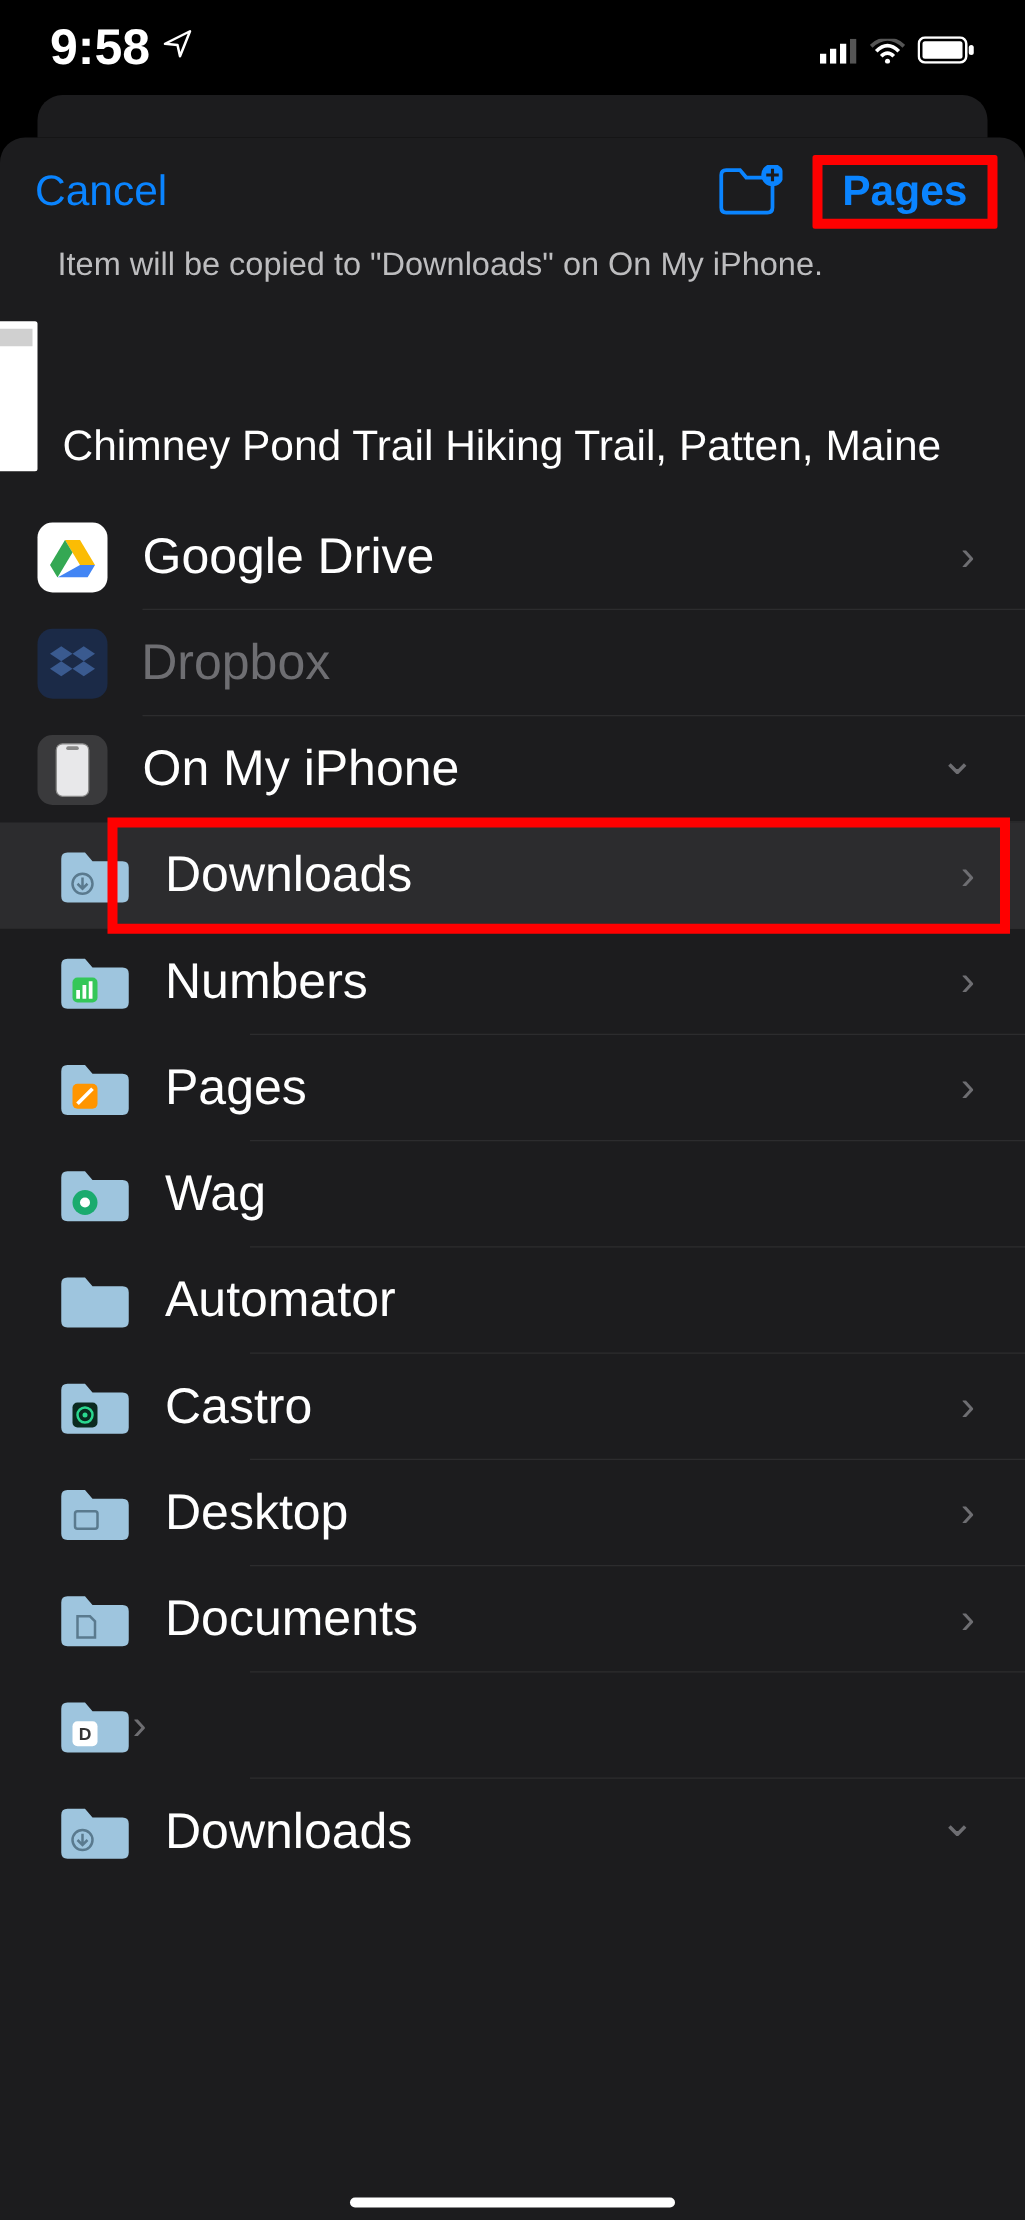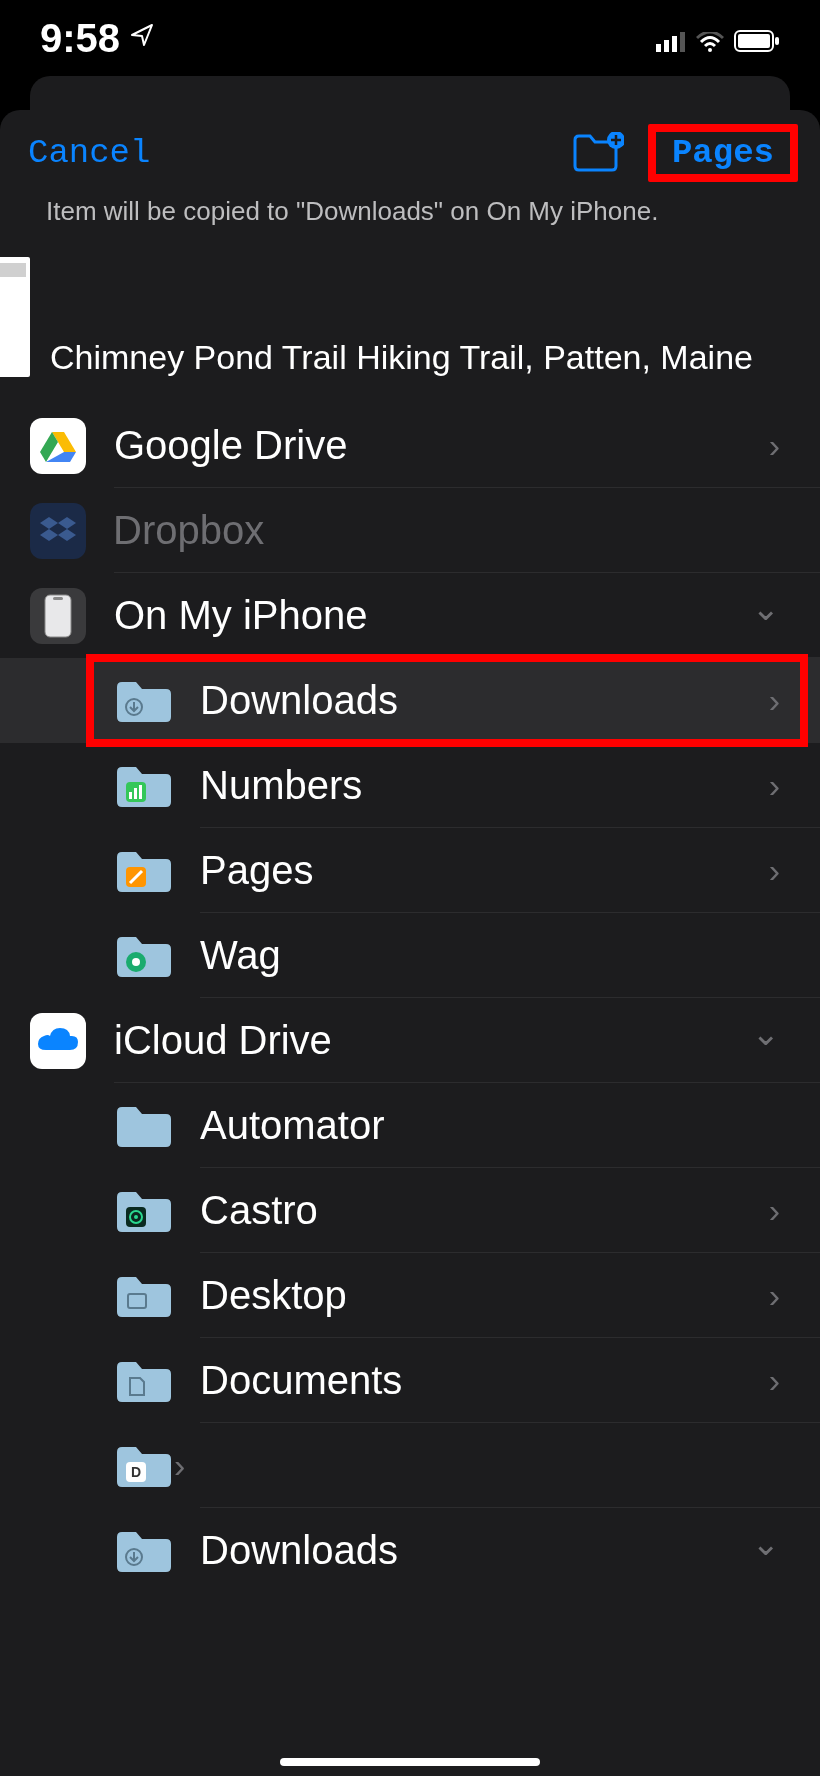--- a/index.html
+++ b/index.html
@@ -38,21 +38,20 @@
     overflow: hidden;
     display: flex;
     flex-direction: column;
   }
 
   .sheet-header {
     display: flex;
     align-items: center;
     justify-content: space-between;
     padding: 22px 28px 18px 28px;
-    font-family: Liberation Mono, monospace;
   }
   .cancel-btn {
     color: #0a84ff;
     font-size: 34px;
     font-weight: 400;
   }
   .header-right {
     display: flex;
     align-items: center;
     gap: 30px;
@@ -142,21 +141,21 @@
   .chevron-down::before { content: "⌄"; position: relative; top: -8px; }
   .sep {
     position: absolute;
     bottom: 0;
     left: 114px;
     right: 0;
     height: 1px;
     background: #2c2c2e;
   }
   .sub .sep { left: 200px; }
-  .sub { padding-left: 114px; }
+  .sub { padding-left: 46px; }
   .sub .folder-icon {
     width: 60px;
     height: 48px;
     display: flex;
     align-items: center;
     justify-content: center;
     flex-shrink: 0;
   }
   .sub .loc-label { margin-left: 26px; }
 
@@ -351,30 +350,20 @@
         <svg class="folder-svg" width="60" height="48" viewBox="0 0 60 48">
             <path d="M3 10 Q3 5 8 5 L22 5 L28 12 L52 12 Q57 12 57 17 L57 40 Q57 45 52 45 L8 45 Q3 45 3 40 Z" fill="#9ec5de"></path>
             <circle cx="22" cy="30" r="10" fill="#1aab6e"></circle>
             <circle cx="22" cy="30" r="4" fill="#fff"></circle>
           </svg>
       </div>
       <span class="loc-label">Wag</span>
       <div class="sep"></div>
     </div>
 
-    <div class="loc-row">
-      <div class="loc-icon icon-icloud">
-        <svg width="44" height="30" viewBox="0 0 44 30">
-            <path d="M34 24 Q42 24 42 16 Q42 9 34 10 Q33 2 24 2 Q16 2 14 10 Q12 8 8 10 Q2 12 2 18 Q2 24 10 24 Z" fill="#0a84ff"></path>
-          </svg>
-      </div>
-      <span class="loc-label">iCloud Drive</span>
-      <span class="loc-chevron chevron-down"></span>
-      <div class="sep"></div>
-    </div>
 
     <div class="loc-row sub">
       <div class="folder-icon">
         <svg class="folder-svg" width="60" height="48" viewBox="0 0 60 48">
             <path d="M3 10 Q3 5 8 5 L22 5 L28 12 L52 12 Q57 12 57 17 L57 40 Q57 45 52 45 L8 45 Q3 45 3 40 Z" fill="#9ec5de"></path>
           </svg>
       </div>
       <span class="loc-label">Automator</span>
       <div class="sep"></div>
     </div>

